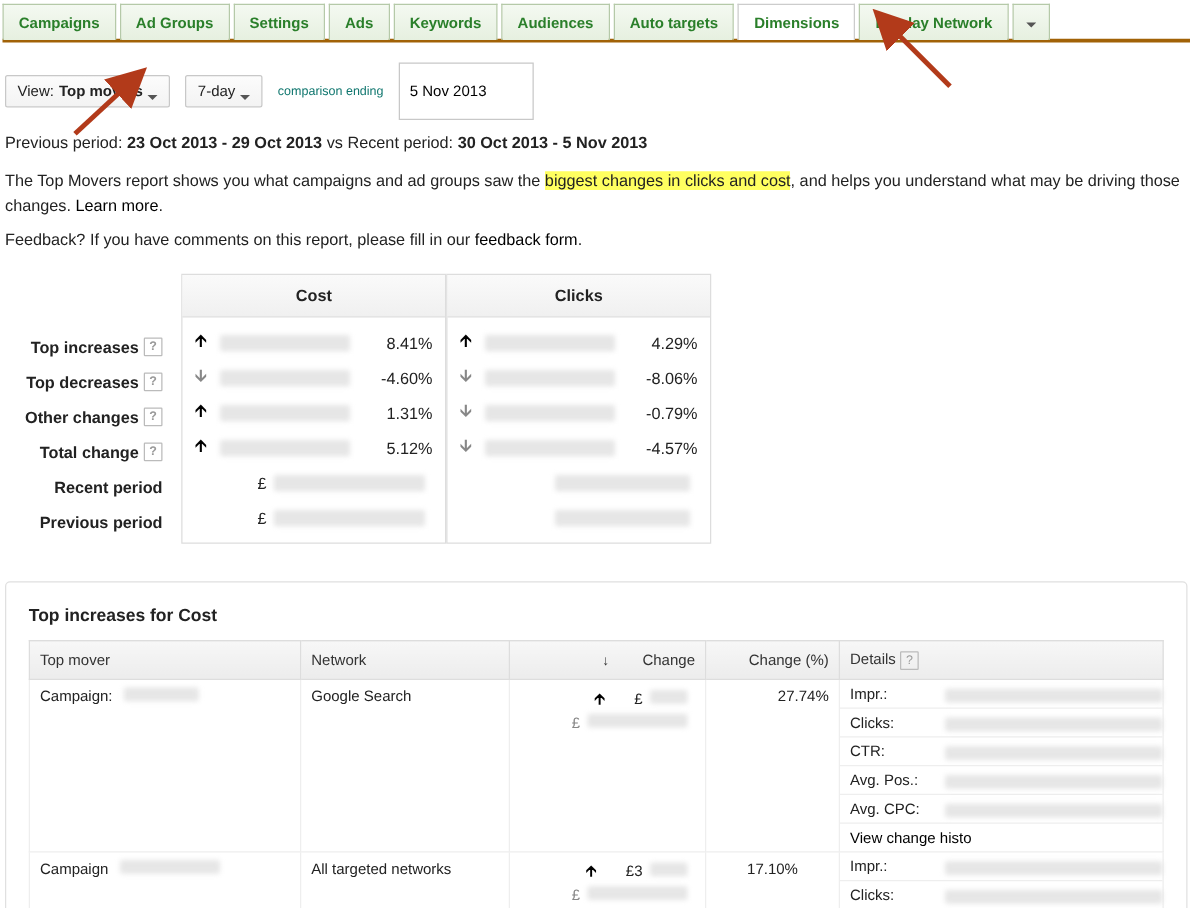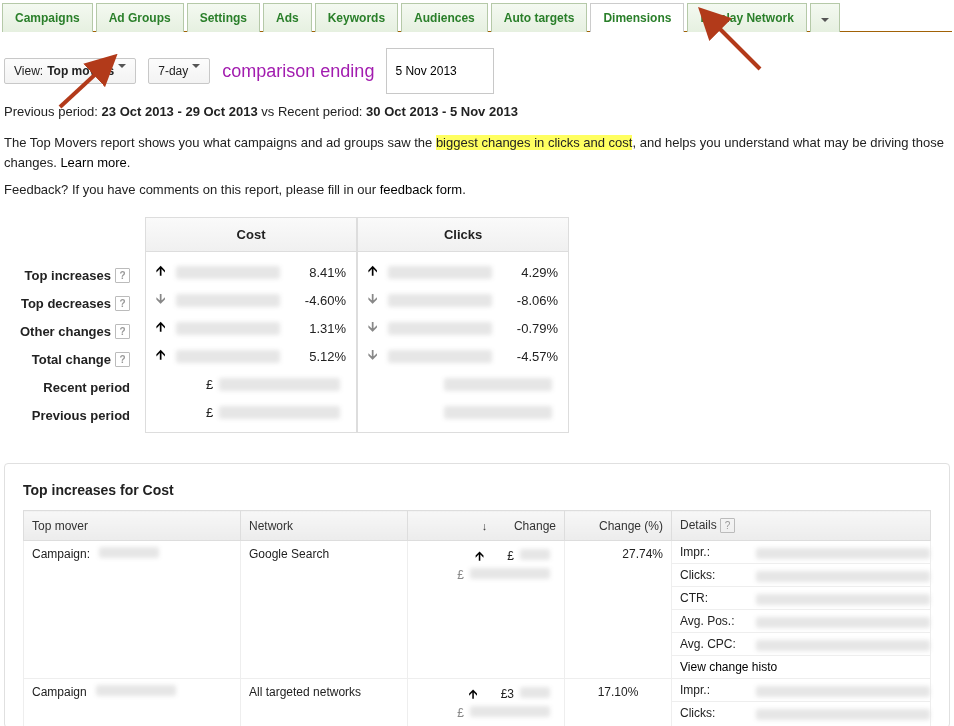--- a/index.html
+++ b/index.html
@@ -1,24 +1,24 @@
 <!DOCTYPE html>
 <html><head>
 <meta charset="utf-8">
 <style>
 body{margin:0;font-family:Arial,sans-serif;font-size:13px;color:#222;background:#fff}
-.tabs{display:flex;border-bottom:1px solid #a16207;margin:2px 2px 0 2px}
+.tabs{display:flex;border-bottom:3px solid #a16207;margin:2px 2px 0 2px}
 .tab{background:linear-gradient(#f4f9f1,#e6f0e0);border:1px solid #b5c9a8;border-bottom:none;padding:7px 12px;margin-right:3px;color:#2a7f2a;font-weight:bold;font-size:12px;cursor:pointer;position:relative;top:1px}
 .tab.active{background:#fff;border-color:#ccc;color:#2a7f2a}
 .tab.caret{padding:7px 10px}
 .controls{padding:16px 4px 10px 4px;display:flex;align-items:center;gap:12px}
-.btn{background:linear-gradient(#fcfcfc,#f3f3f3);border:1px solid #c8c8c8;border-radius:2px;padding:5px 9px;font-size:12px;cursor:pointer;display:inline-flex;align-items:flex-start;gap:4px}
+.btn{background:linear-gradient(#fcfcfc,#f3f3f3);border:1px solid #c8c8c8;border-radius:2px;padding:5px 9px;font-size:12px;cursor:pointer;display:inline-flex;align-items:flex-end;gap:4px}
 .caret-down{display:inline-block;width:0;height:0;border-left:4px solid transparent;border-right:4px solid transparent;border-top:4px solid #555}
 .dateinput{border:1px solid #c8c8c8;padding:15px 8px;font-size:12px;width:90px}
-.plain{font-size:18px;color:#a21caf}
+.plain{font-size:10px;color:#0f766e}
 .periods{padding:0 4px 14px 4px}
 .desc{padding:0 4px 10px 4px;line-height:1.5}
 .hl{background:#ffff60}
 a{color:#000000;text-decoration:none}
 .fb{padding:0 4px 20px 4px}
 .summary{display:flex;align-items:flex-start;gap:0;margin-left:20px}
 .rowlabels{display:flex;flex-direction:column;align-items:flex-end;padding-right:15px;padding-top:44px}
 .rlabel{height:28px;display:flex;align-items:center;font-weight:bold;gap:4px}
 .help{display:inline-block;width:13px;height:13px;border:1px solid #bbb;color:#999;font-size:10px;text-align:center;line-height:13px;border-radius:1px}
 .colbox{border:1px solid #ddd;width:210px;}

